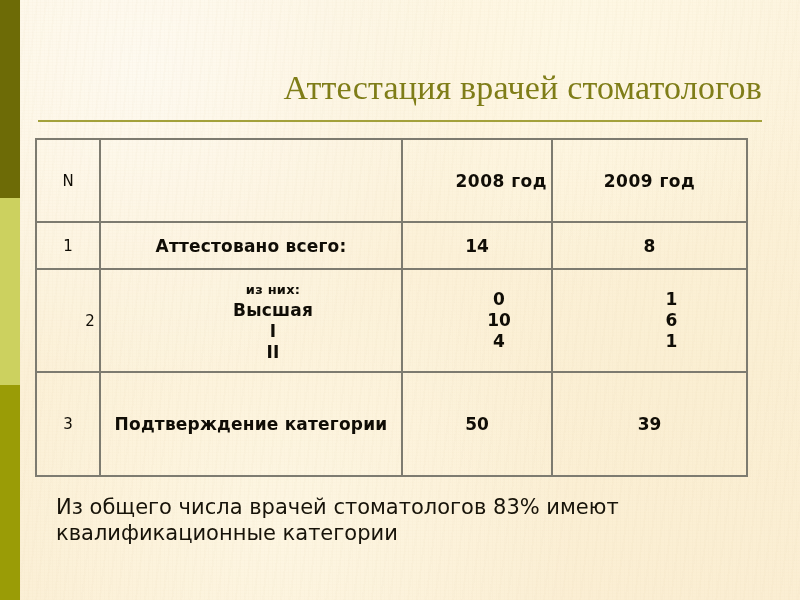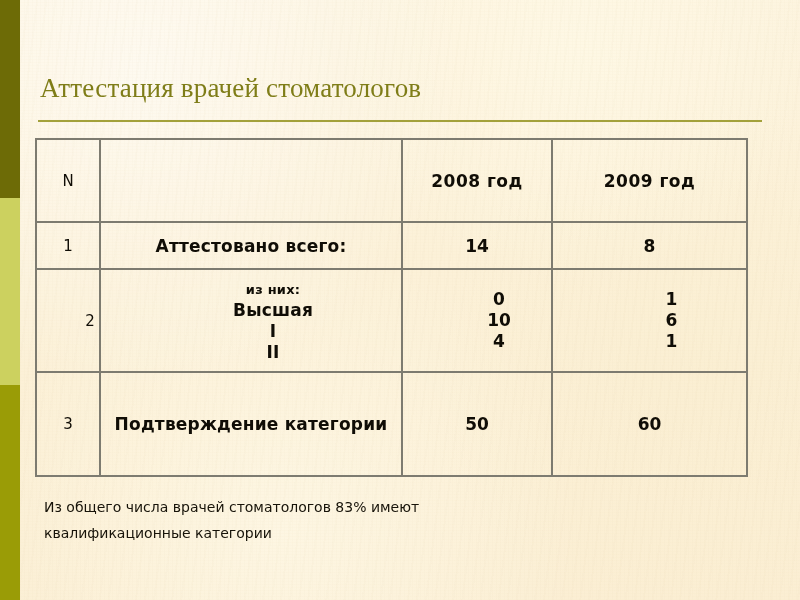--- a/index.html
+++ b/index.html
@@ -46,23 +46,23 @@
   .sidebar .band { position: absolute; left: 0; width: 20px; }
   .band-1 { top: 0;     height: 198px; }
   .band-2 { top: 198px; height: 187px; }
   .band-3 { top: 385px; height: 215px; }
 
   
   .title {
     position: absolute;
     left: 40px; top: 66px;
     width: 722px;
-    text-align: left;
+    text-align: right;
     font-family: "Liberation Serif", "DejaVu Serif", serif;
-    font-size: 27px;
+    font-size: 34px;
     line-height: 44px;
     letter-spacing: .2px;
     white-space: nowrap;
     color: #7f7d18;
   }
   .title-rule {
     position: absolute;
     left: 38px; top: 120px;
     width: 724px; height: 2px;
     background: #a3a13b;
@@ -103,24 +103,24 @@
   .val       { font-size: 17px; font-weight: 700; }
 
   .stack { line-height: 21px; }
   .stack .small { font-size: 13px; font-weight: 700; letter-spacing: .2px; }
   .stack .big   { font-size: 17px; font-weight: 700; letter-spacing: .2px; }
   .vstack { line-height: 21px; font-size: 17px; font-weight: 700; }
 
   
   .caption {
     position: absolute;
-    left: 44px; top: 494px;
+    left: 56px; top: 494px;
     width: 640px;
     font-family: "DejaVu Sans", "Liberation Sans", sans-serif;
-    font-size: 14px;
+    font-size: 21px;
     line-height: 26px;
     color: #171309;
   }
 </style>
 </head>
 <body style="background: rgb(253, 243, 220);">
 
 <div class="slide">
   <div class="grain"></div>
 
@@ -137,21 +137,21 @@
     <colgroup>
       <col class="c-num">
         <col class="c-label">
         <col class="c-y1">
         <col class="c-y2">
     </colgroup>
     <tbody>
       <tr class="r-head">
         <td class="num-col" style="border-color: rgb(125, 123, 112); color: rgb(16, 13, 6);">N</td>
         <td class="lbl" style="border-color: rgb(125, 123, 112); color: rgb(16, 13, 6);"></td>
-        <td class="head-year" style="border-color: rgb(125, 123, 112); color: rgb(16, 13, 6);">2008 год</td>
+        <td class="head-year" style="border-color: rgb(125, 123, 112); color: rgb(16, 13, 6); text-align: right;">2008 год</td>
         <td class="head-year" style="border-color: rgb(125, 123, 112); color: rgb(16, 13, 6);">2009 год</td>
       </tr>
 
       <tr class="r-1">
         <td class="num-col" style="border-color: rgb(125, 123, 112); color: rgb(16, 13, 6);">1</td>
         <td class="lbl" style="border-color: rgb(125, 123, 112); color: rgb(16, 13, 6); margin-left: 32px;">Аттестовано всего:</td>
         <td class="val" style="border-color: rgb(125, 123, 112); color: rgb(16, 13, 6);">14</td>
         <td class="val" style="border-color: rgb(125, 123, 112); color: rgb(16, 13, 6);">8</td>
       </tr>
 
@@ -178,21 +178,21 @@
             <div>6</div>
             <div>1</div>
           </div>
         </td>
       </tr>
 
       <tr class="r-3">
         <td class="num-col" style="border-color: rgb(125, 123, 112); color: rgb(16, 13, 6);">3</td>
         <td class="lbl" style="border-color: rgb(125, 123, 112); color: rgb(16, 13, 6); margin-left: 27px;">Подтверждение категории</td>
         <td class="val" style="border-color: rgb(125, 123, 112); color: rgb(16, 13, 6); border-radius: 6px;">50</td>
-        <td class="val" style="border-color: rgb(125, 123, 112); color: rgb(16, 13, 6);">60</td>
+        <td class="val" style="border-color: rgb(125, 123, 112); color: rgb(16, 13, 6);">39</td>
       </tr>
     </tbody>
   </table>
 
   <div class="caption">
     <div>Из общего числа врачей стоматологов 83% имеют</div>
     <div>квалификационные категории</div>
   </div>
 </div>
 

